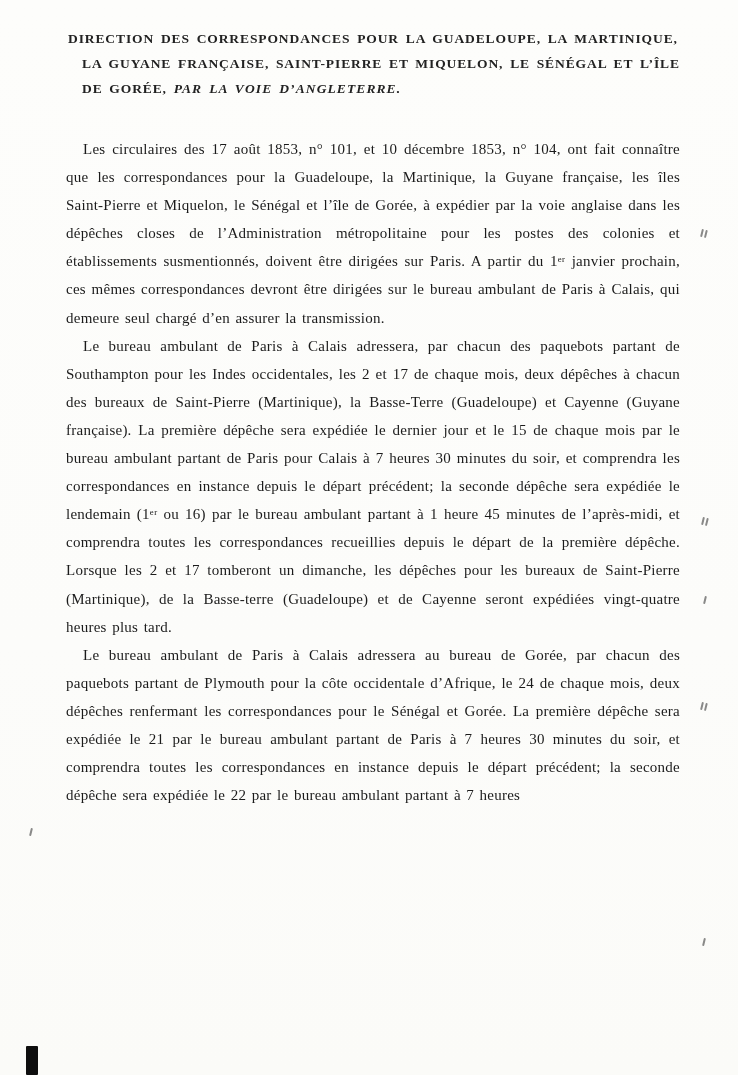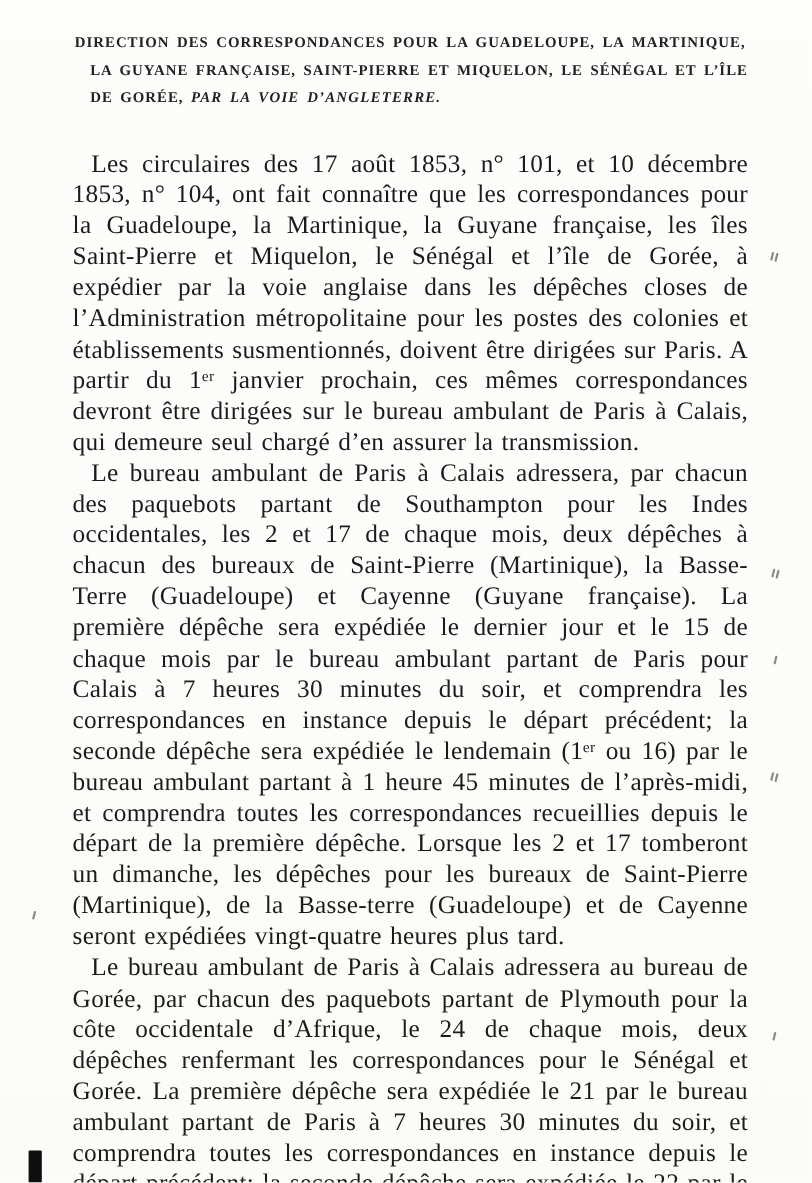--- a/index.html
+++ b/index.html
@@ -31,21 +31,21 @@
     word-spacing: 2.5px;
     color: #222;
     text-align: left;
   }
   .doc-header .emph {
     font-style: italic;
     letter-spacing: 1.1px;
   }
   .body-text p {
     margin: 0;
-    font-size: 23px;
+    font-size: 15px;
     line-height: 28.1px;
     text-align: justify;
     text-indent: 17px;
     letter-spacing: 0.25px;
     word-spacing: 1.5px;
     color: #1b1b1b;
   }
   
   .artifact-block {
     position: absolute;

